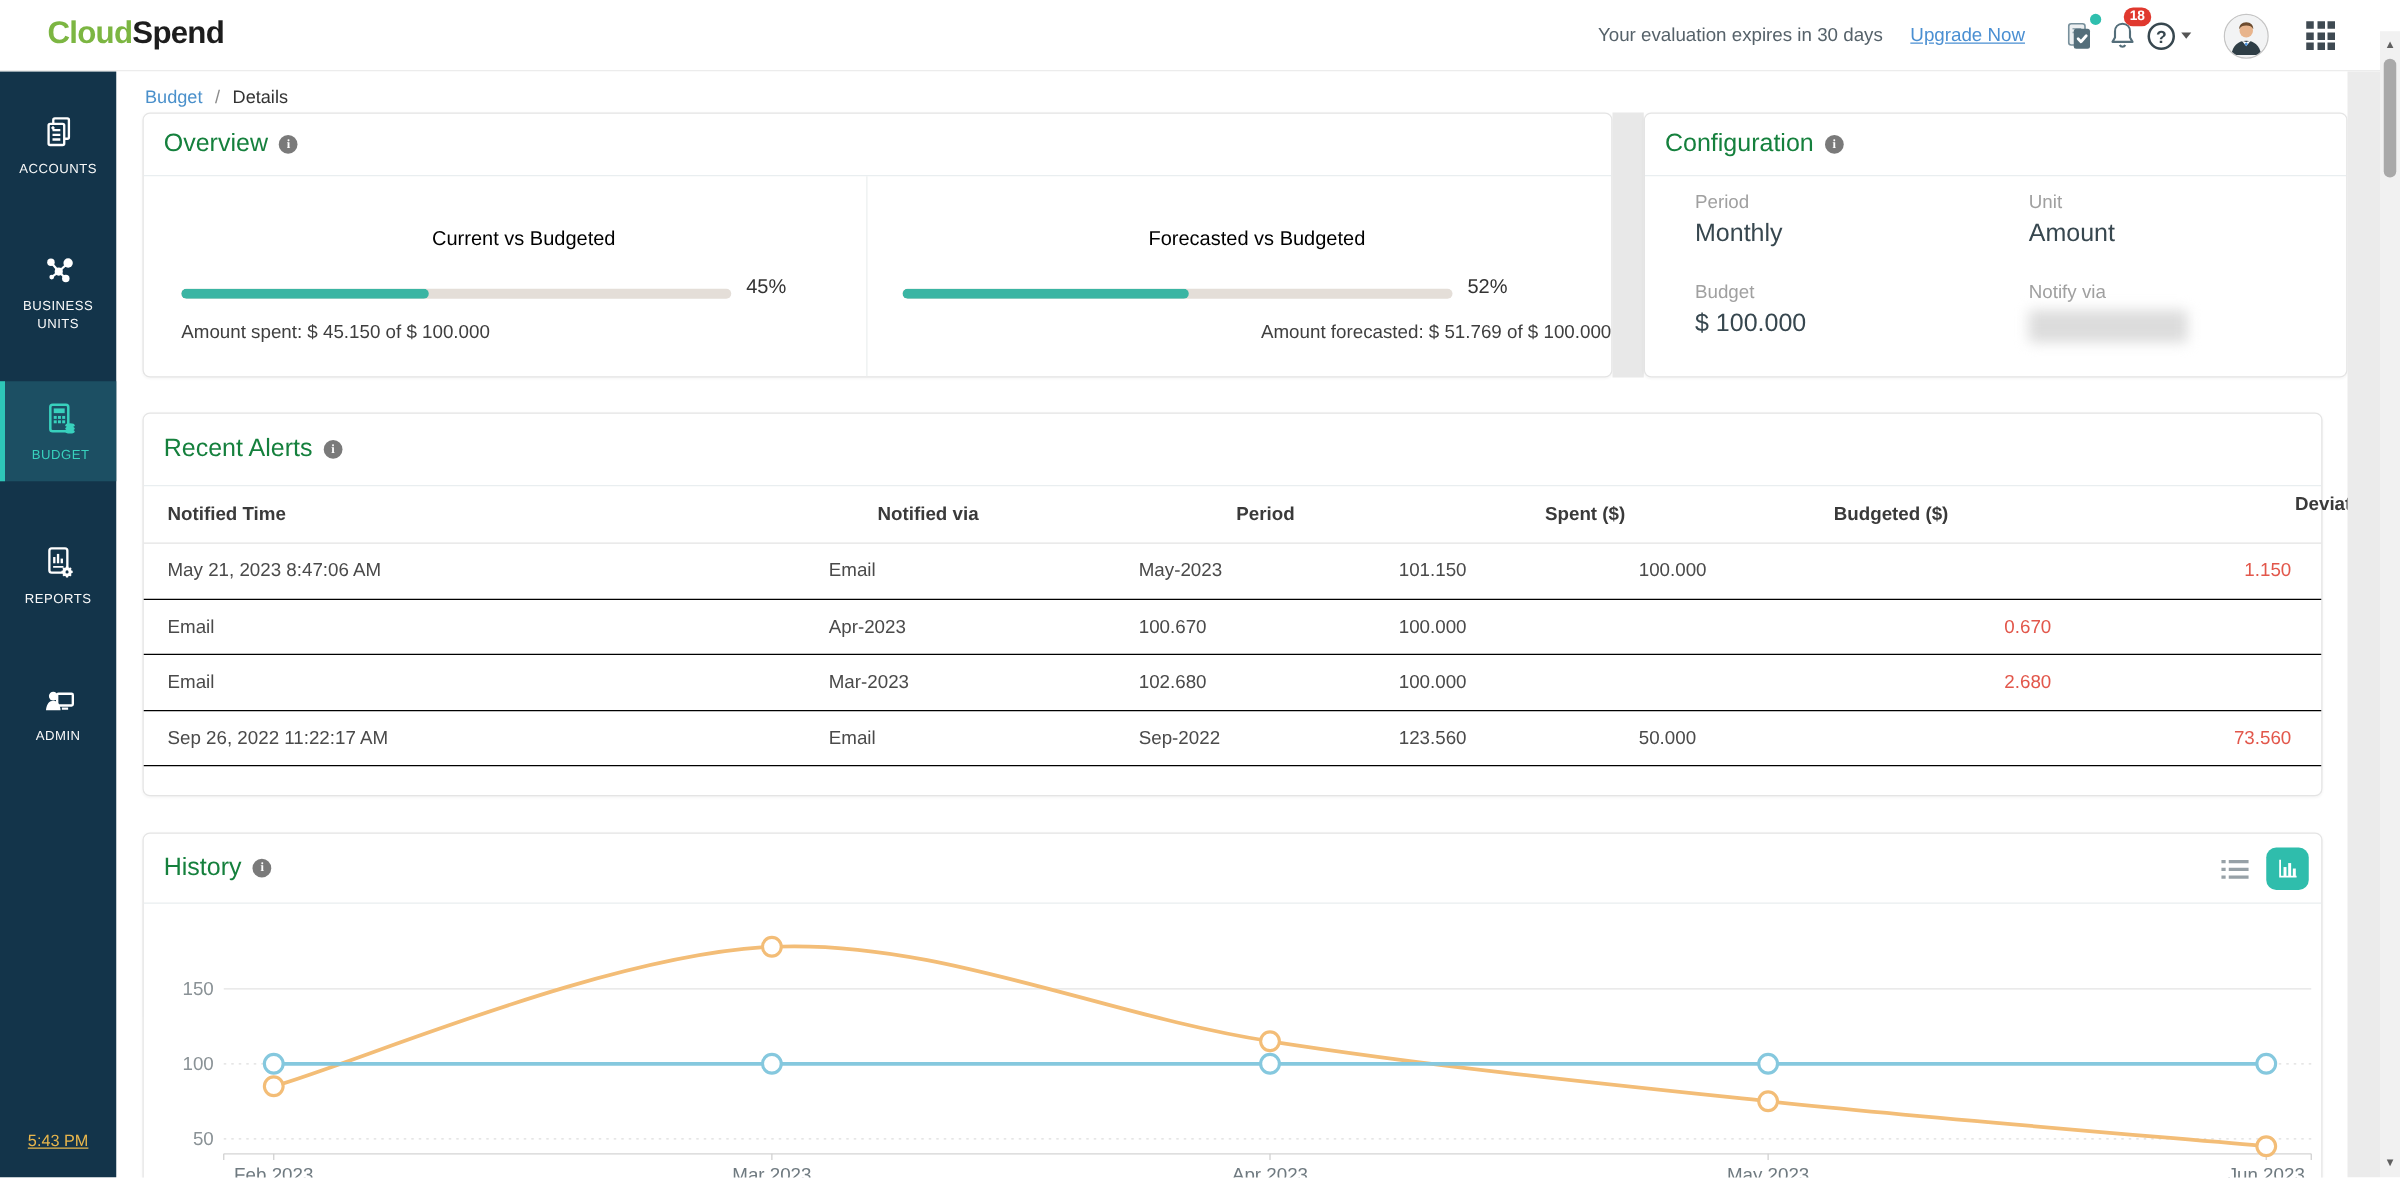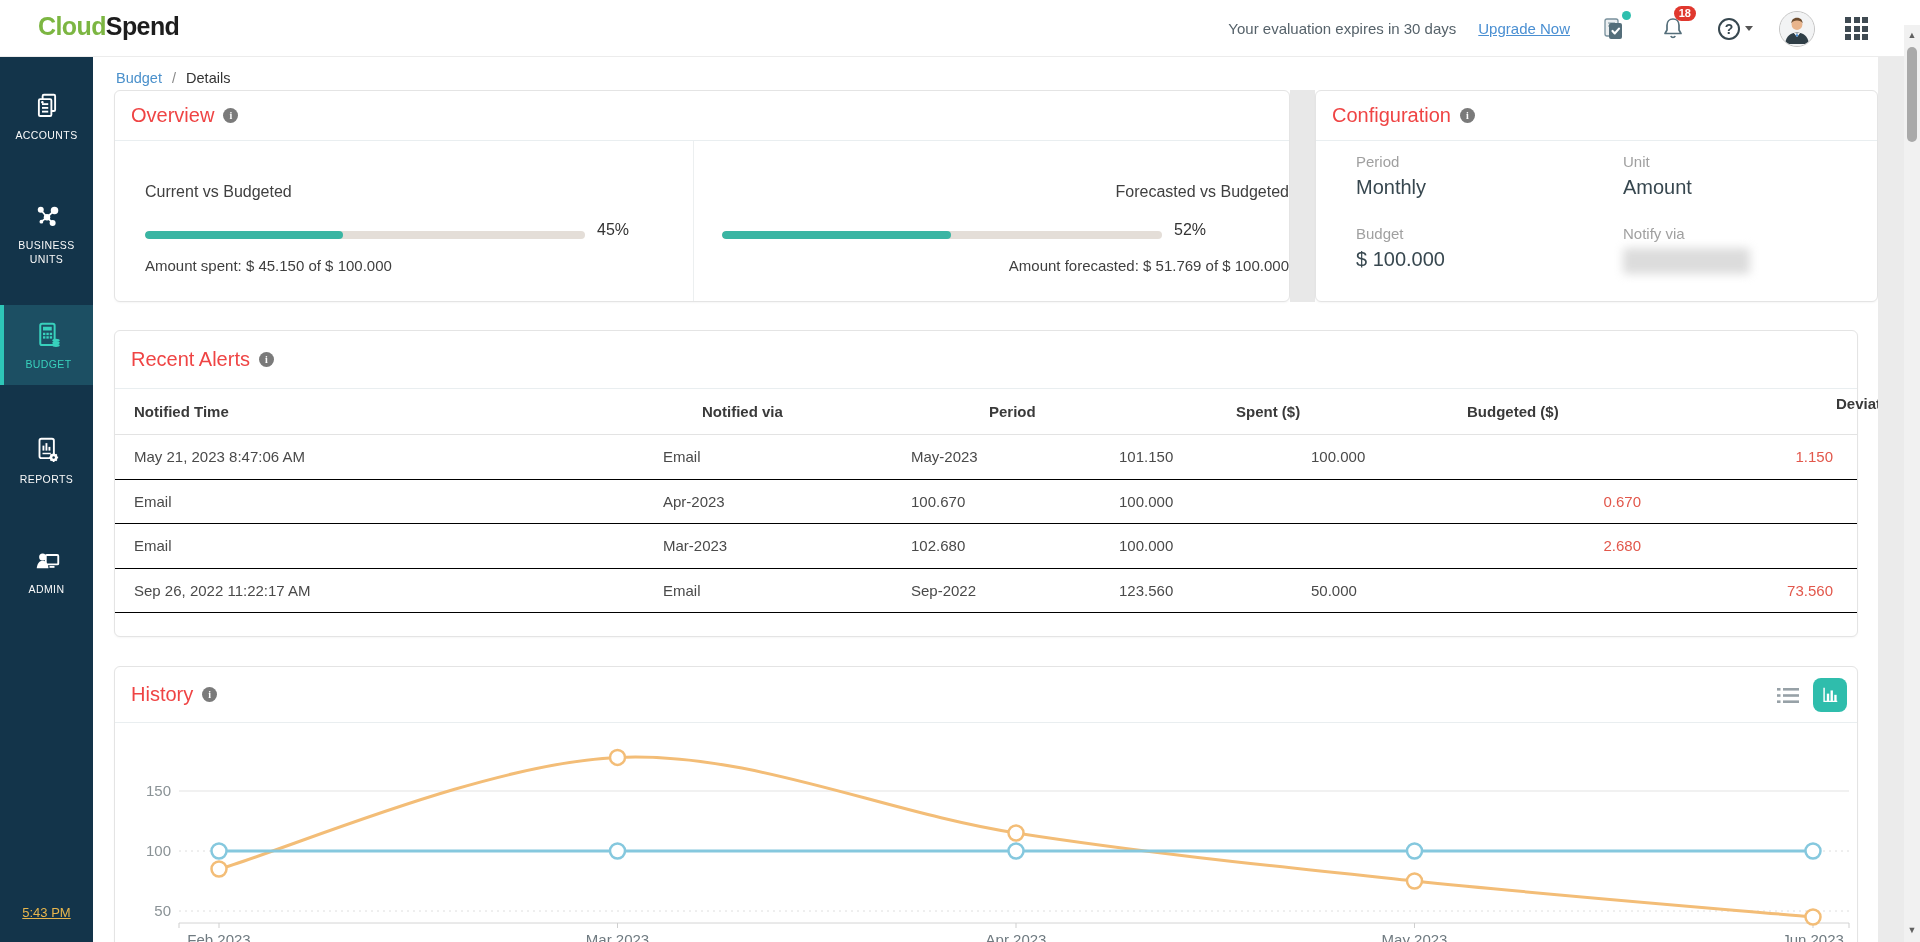--- a/index.html
+++ b/index.html
@@ -8,21 +8,21 @@
   .app { position:relative; width:1920px; height:942px; }
 
   
   .topbar { position:absolute; left:0; top:0; width:1920px; height:57px; background:#fff;
     border-bottom:1px solid #ececec; z-index:6; }
   .logo { position:absolute; left:38px; top:12px; font-size:25px; font-weight:bold; letter-spacing:-0.6px; }
   .logo .lg-green { color:#7cb642; } .logo .lg-dark { color:#1d1d1d; }
   .topbar-right { position:absolute; right:52px; top:0; height:57px; display:flex; align-items:center; }
   .eval-text { color:#56626a; font-size:15px; margin-right:22px; }
   .upgrade { color:#4a8fd2; font-size:15px; text-decoration:underline; cursor:pointer; margin-right:30px; }
-  .tb-icon { position:relative; margin-right:32px; cursor:pointer; display:flex; }
+  .tb-icon { position:relative; margin-right:7px; cursor:pointer; display:flex; }
   .teal-dot { position:absolute; right:-3px; top:-4px; width:9px; height:9px; border-radius:50%; background:#2fbfae; }
   .badge { position:absolute; right:-10px; top:-10px; background:#e0382e; color:#fff; font-size:11px;
     font-weight:bold; padding:2px 5px; border-radius:8px; line-height:1; }
   .help-wrap { display:flex; align-items:center; margin-right:26px; cursor:pointer; }
   .help-circle { width:22px; height:22px; border:2px solid #37474f; border-radius:50%; color:#37474f;
     font-size:14px; font-weight:bold; display:flex; align-items:center; justify-content:center; }
   .chev { width:0; height:0; border-left:4px solid transparent; border-right:4px solid transparent;
     border-top:5px solid #555; margin-left:5px; }
   .avatar { width:36px; height:36px; border-radius:50%; border:1px solid #c5c5c5; background:#f4f4f4;
     overflow:hidden; margin-right:30px; cursor:pointer; }
@@ -48,33 +48,33 @@
   
   .content { position:absolute; left:93px; top:57px; width:1827px; height:885px; background:#fff; }
   .breadcrumb { position:absolute; left:23px; top:13px; font-size:14.5px; }
   .bc-link { color:#4a90cb; cursor:pointer; }
   .bc-sep { color:#8a8a8a; margin:0 6px; }
   .bc-current { color:#333; }
 
   .card { position:absolute; background:#fff; border:1px solid #e4e4e4; border-radius:6px;
     box-shadow:0 1px 2px rgba(0,0,0,.04); }
   .card-head { display:flex; align-items:center; padding:0 16px; border-bottom:1px solid #e9eef0; }
-  .card-title { font-size:20px; color:#ef4444; }
+  .card-title { font-size:20px; color:#15803d; }
   .info-icon { width:15px; height:15px; border-radius:50%; background:#7a7a7a; color:#fff; font-size:10px;
     font-weight:bold; font-family:"Liberation Serif",serif; display:inline-flex; align-items:center;
     justify-content:center; margin-left:9px; cursor:pointer; }
 
   
   .overview-card { left:21px; top:33px; width:1176px; height:212px; }
   .overview-card .card-head, .config-card .card-head { height:50px; }
   .ov-col { position:absolute; top:50px; bottom:0; }
   .ov-col.left { left:0; width:578px; }
   .ov-col.right { left:578px; right:0; border-left:1px solid #eceff0; }
   .ov-inner { padding:42px 0 0 30px; position:relative; }
-  .ov-label { color:#404040; font-size:16px; }
+  .ov-label { color:#000000; font-size:16px;text-align:center; }
   .bar-row { display:flex; align-items:flex-end; margin-top:20px; }
   .bar-track { width:440px; height:8px; background:#e4ded8; border-radius:4px; overflow:hidden; }
   .bar-fill { height:8px; background:#3ab5a3; border-radius:4px; }
   .bar-pct { margin-left:12px; font-size:16px; color:#333; }
   .ov-amount { margin-top:18px; font-size:15px; color:#3f3f3f; }
 
   .splitter { position:absolute; left:1197px; top:33px; width:25px; height:212px; background:#e8e8e8; }
   .right-margin { position:absolute; left:1785px; top:0; width:26px; height:885px; background:#ebebeb; }
 
   

